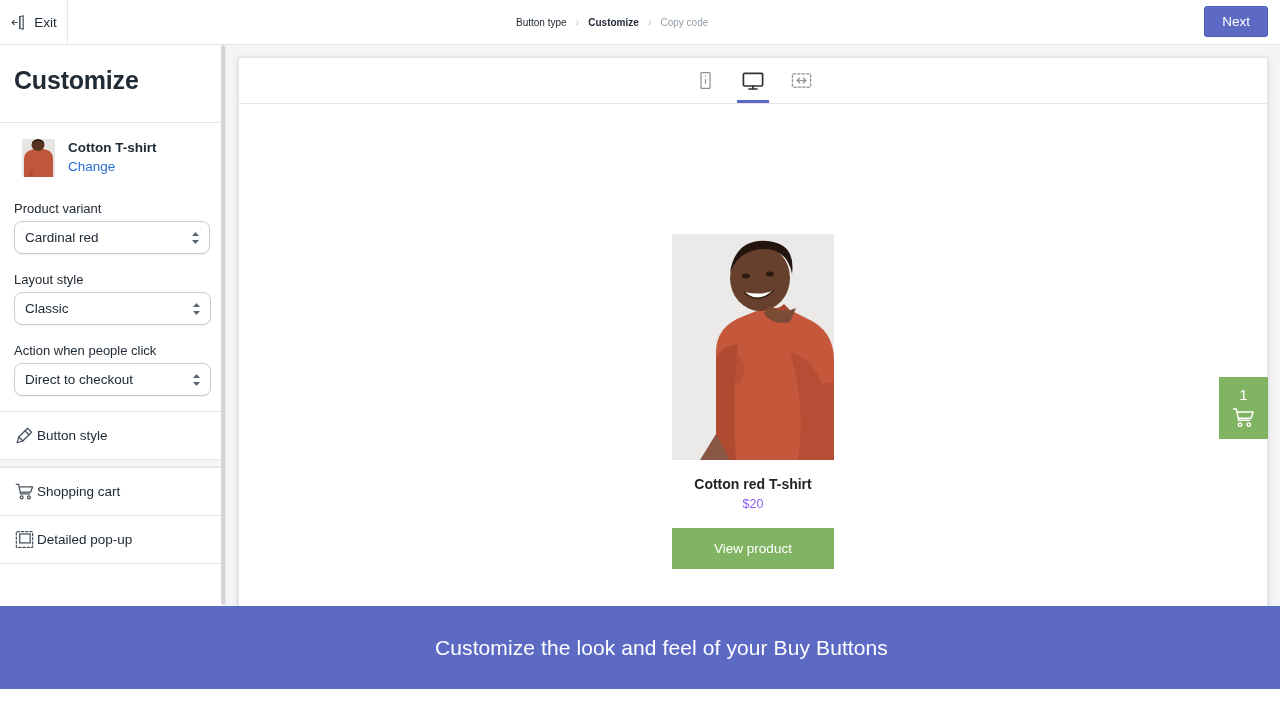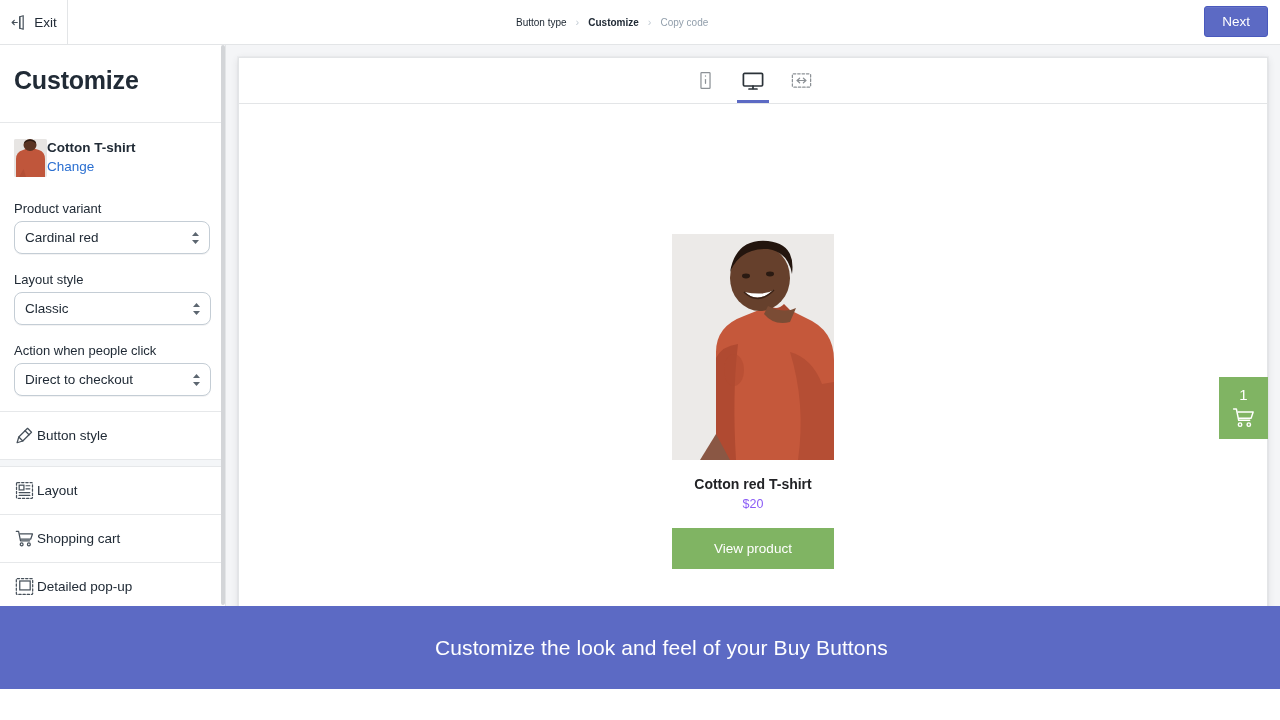--- a/index.html
+++ b/index.html
@@ -51,21 +51,21 @@
     position: absolute; left: 0; top: 45px; width: 226px; height: 592px;
     background: #ffffff; border-right: 1px solid #e3e5e7;
     overflow: hidden;
   }
   .sidebar-title {
     font-size: 25px; font-weight: 700; color: #212b36;
     padding: 21px 14px 0 14px; letter-spacing: -0.2px;
   }
   .sidebar-divider { height: 1px; background: #e6e8ea; margin-top: 27px; }
 
-  .product-row { display: flex; align-items: flex-end; padding: 16px 14px 0 14px; }
+  .product-row { display: flex; align-items: flex-end; gap: 13px; padding: 16px 14px 0 14px; margin-left: 8px; }
   .thumb {
     width: 33px; height: 38px; border-radius: 2px; overflow: hidden;
     position: relative; background: #e9e9ea; flex: none;
   }
   .thumb svg { display: block; }
   .product-name { font-size: 13.5px; font-weight: 700; color: #212b36; line-height: 1.35; }
   .change-link { font-size: 13.5px; color: #2a6fd1; cursor: pointer; line-height: 1.45; }
 
   .field { padding: 0 14px; }
   .field-label { font-size: 13px; color: #212b36; margin-bottom: 5px; }
@@ -268,31 +268,20 @@
           <path d="M13.2 2.4 L17.4 6.6 L8.2 15.8 L4 11.6 Z"></path>
           <path d="M4 11.6 L2.2 17.6 L8.2 15.8"></path>
           <path d="M10.6 5 L14.8 9.2"></path>
         </svg>
       </span>
       <span class="menu-label">Button style</span>
     </div>
 
     <div class="menu-gap"></div>
 
-    <div class="menu-item">
-      <span class="menu-icon">
-        <svg width="19" height="19" viewBox="0 0 20 20" fill="none" stroke="#46505a" stroke-width="1.3" stroke-linecap="round">
-          <rect x="1.6" y="1.6" width="16.8" height="16.8" rx="1" stroke-dasharray="2.4 2"></rect>
-          <rect x="4.4" y="4.4" width="5" height="5"></rect>
-          <path d="M11.6 5 H15.6 M11.6 8.2 H15.6"></path>
-          <path d="M4.4 12.2 H15.6 M4.4 15.2 H15.6"></path>
-        </svg>
-      </span>
-      <span class="menu-label">Layout</span>
-    </div>
 
     <div class="menu-divider"></div>
 
     <div class="menu-item">
       <span class="menu-icon">
         <svg width="19" height="19" viewBox="0 0 20 20" fill="none" stroke="#46505a" stroke-width="1.3" stroke-linecap="round" stroke-linejoin="round">
           <path d="M1.4 2.6 H3.8 L5.8 12.4 H15.4"></path>
           <path d="M5.2 5.2 H18.4 L16.6 10.6 H6.2"></path>
           <circle cx="7" cy="16.2" r="1.5"></circle>
           <circle cx="14.6" cy="16.2" r="1.5"></circle>

